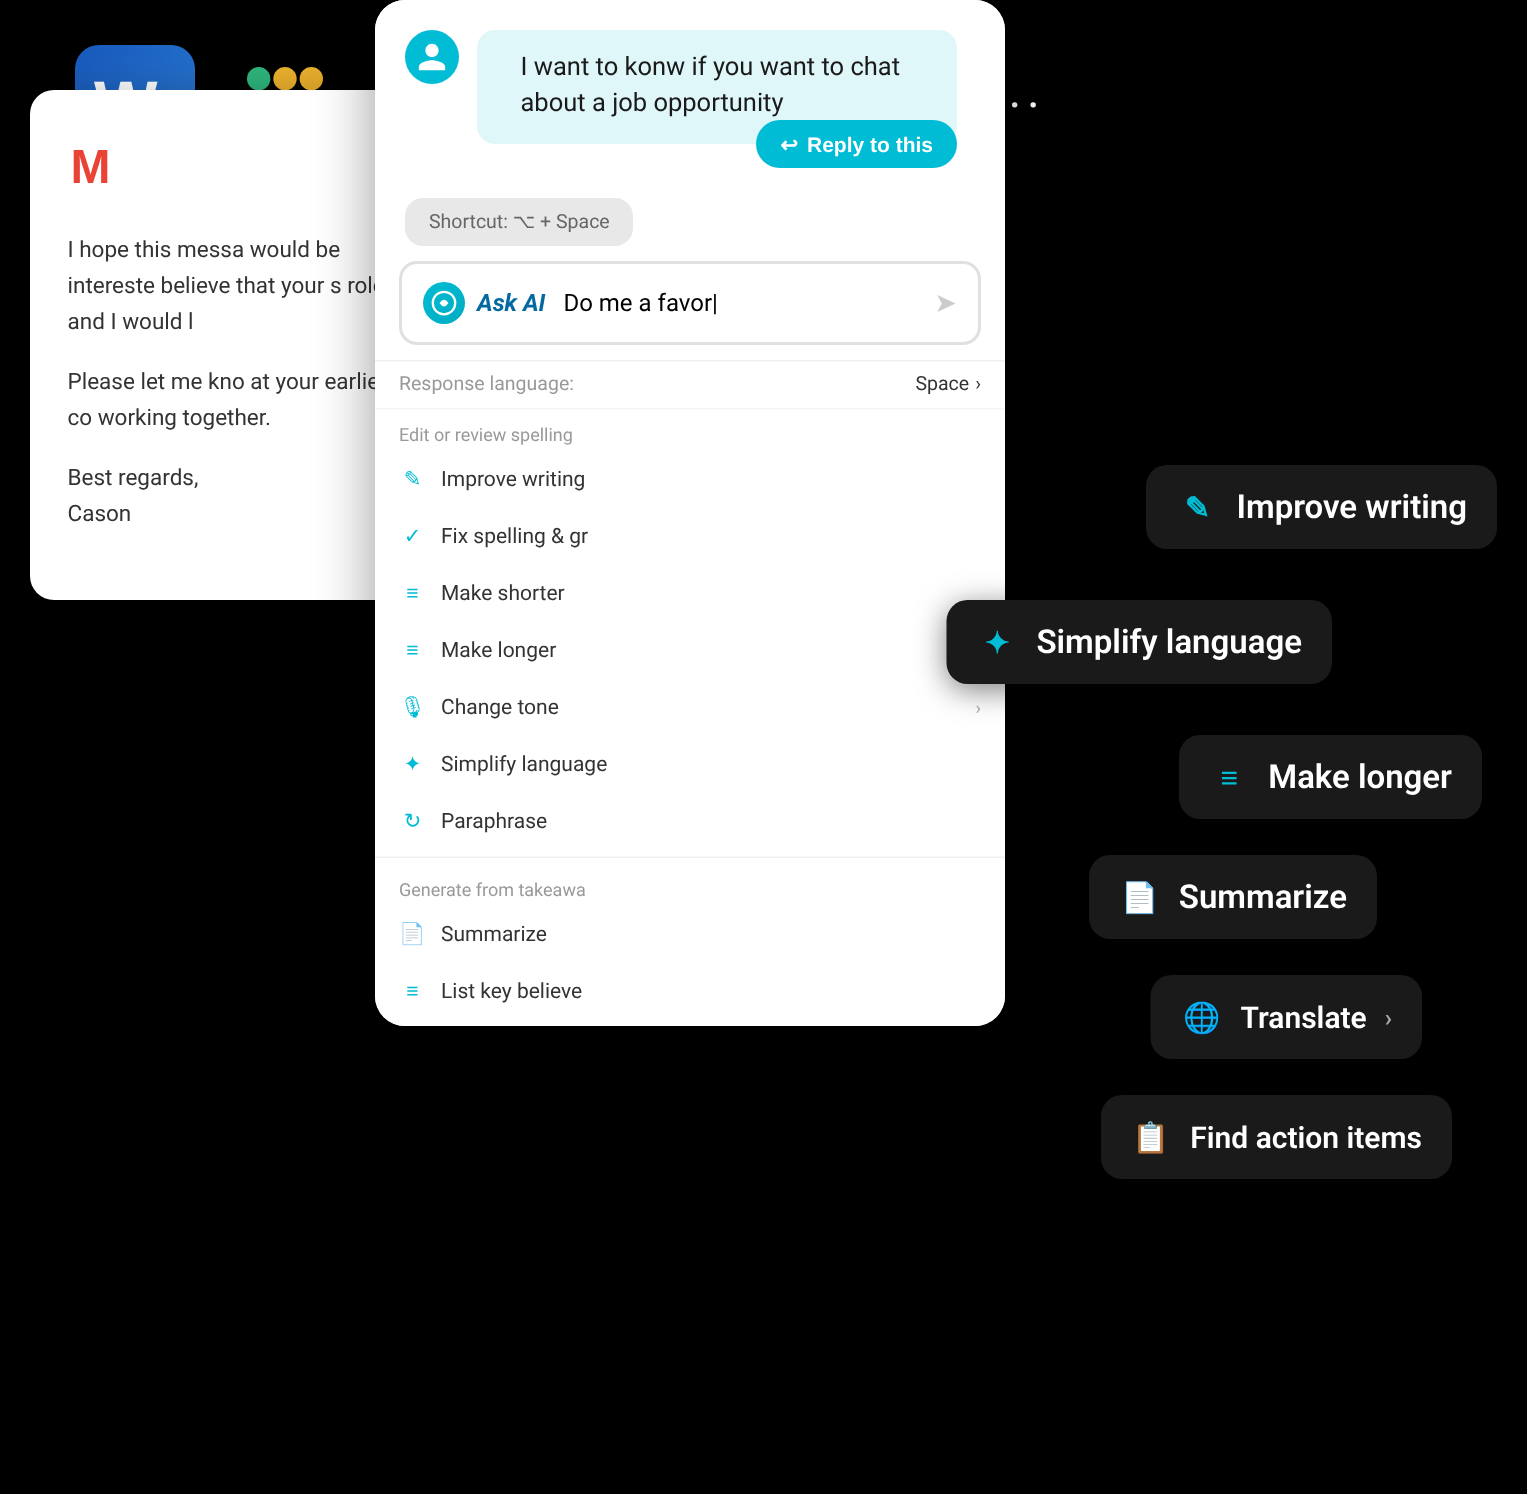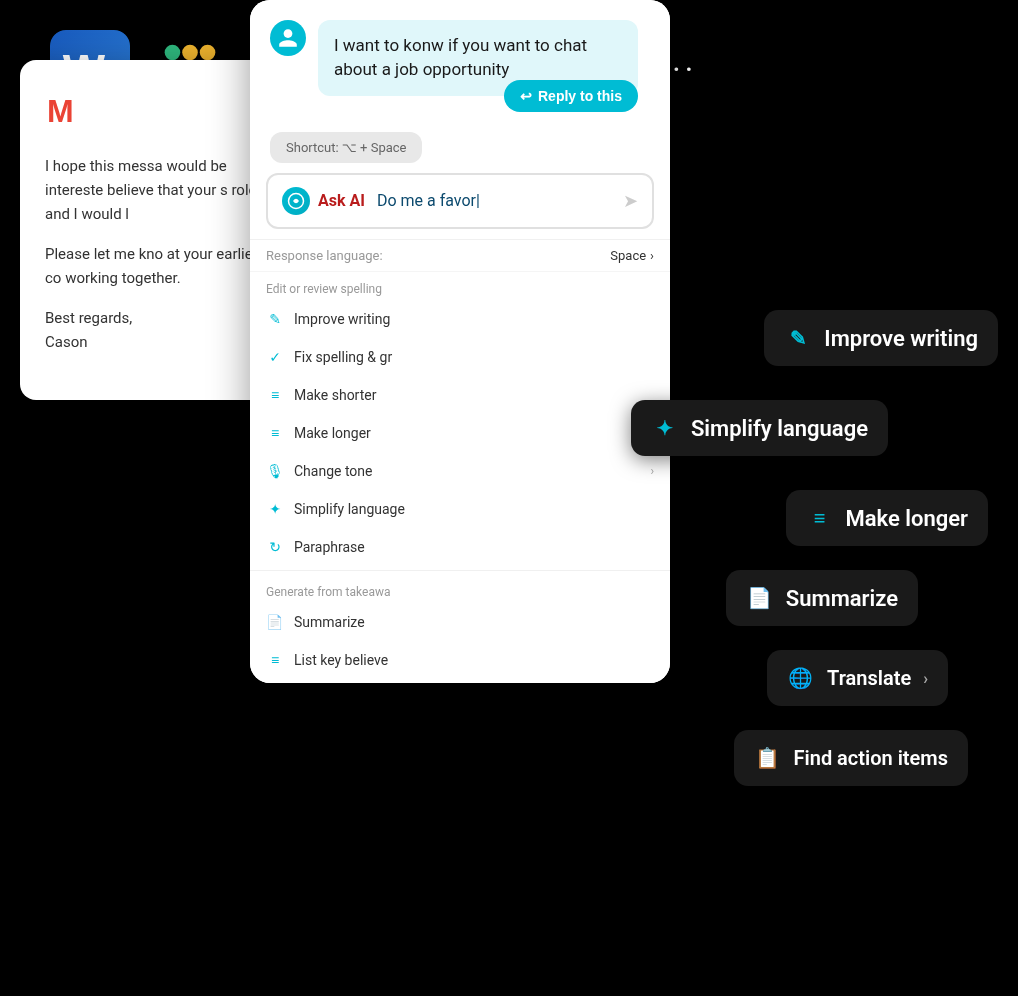--- a/index.html
+++ b/index.html
@@ -119,21 +119,21 @@
 
     .user-avatar svg {
       width: 22px;
       height: 22px;
       fill: white;
     }
 
     .message-bubble {
       background: #E0F7FA;
       border-radius: 12px;
-      padding: 14px 16px;
+      padding: 14px 29px;
       font-size: 17px;
       color: #1a1a1a;
       line-height: 1.4;
       max-width: 320px;
       position: relative;
     }
 
     .reply-button {
       position: absolute;
       bottom: -16px;
@@ -180,30 +180,31 @@
       height: 28px;
       background: linear-gradient(135deg, #00BCD4, #00ACC1);
       border-radius: 50%;
       display: flex;
       align-items: center;
       justify-content: center;
       flex-shrink: 0;
     }
 
     .ask-ai-label {
-      color: #b91c1c;
+      color: #0369a1;
       font-weight: 700;
       font-size: 16px;
       margin-right: 4px;
+      font-style: italic;
     }
 
     .ask-ai-input-text {
       flex: 1;
       font-size: 16px;
-      color: #0c4a6e;
+      color: #000000;
     }
 
     .send-icon {
       color: #ccc;
       font-size: 18px;
     }
 
     
     .dropdown-menu {
       background: white;

